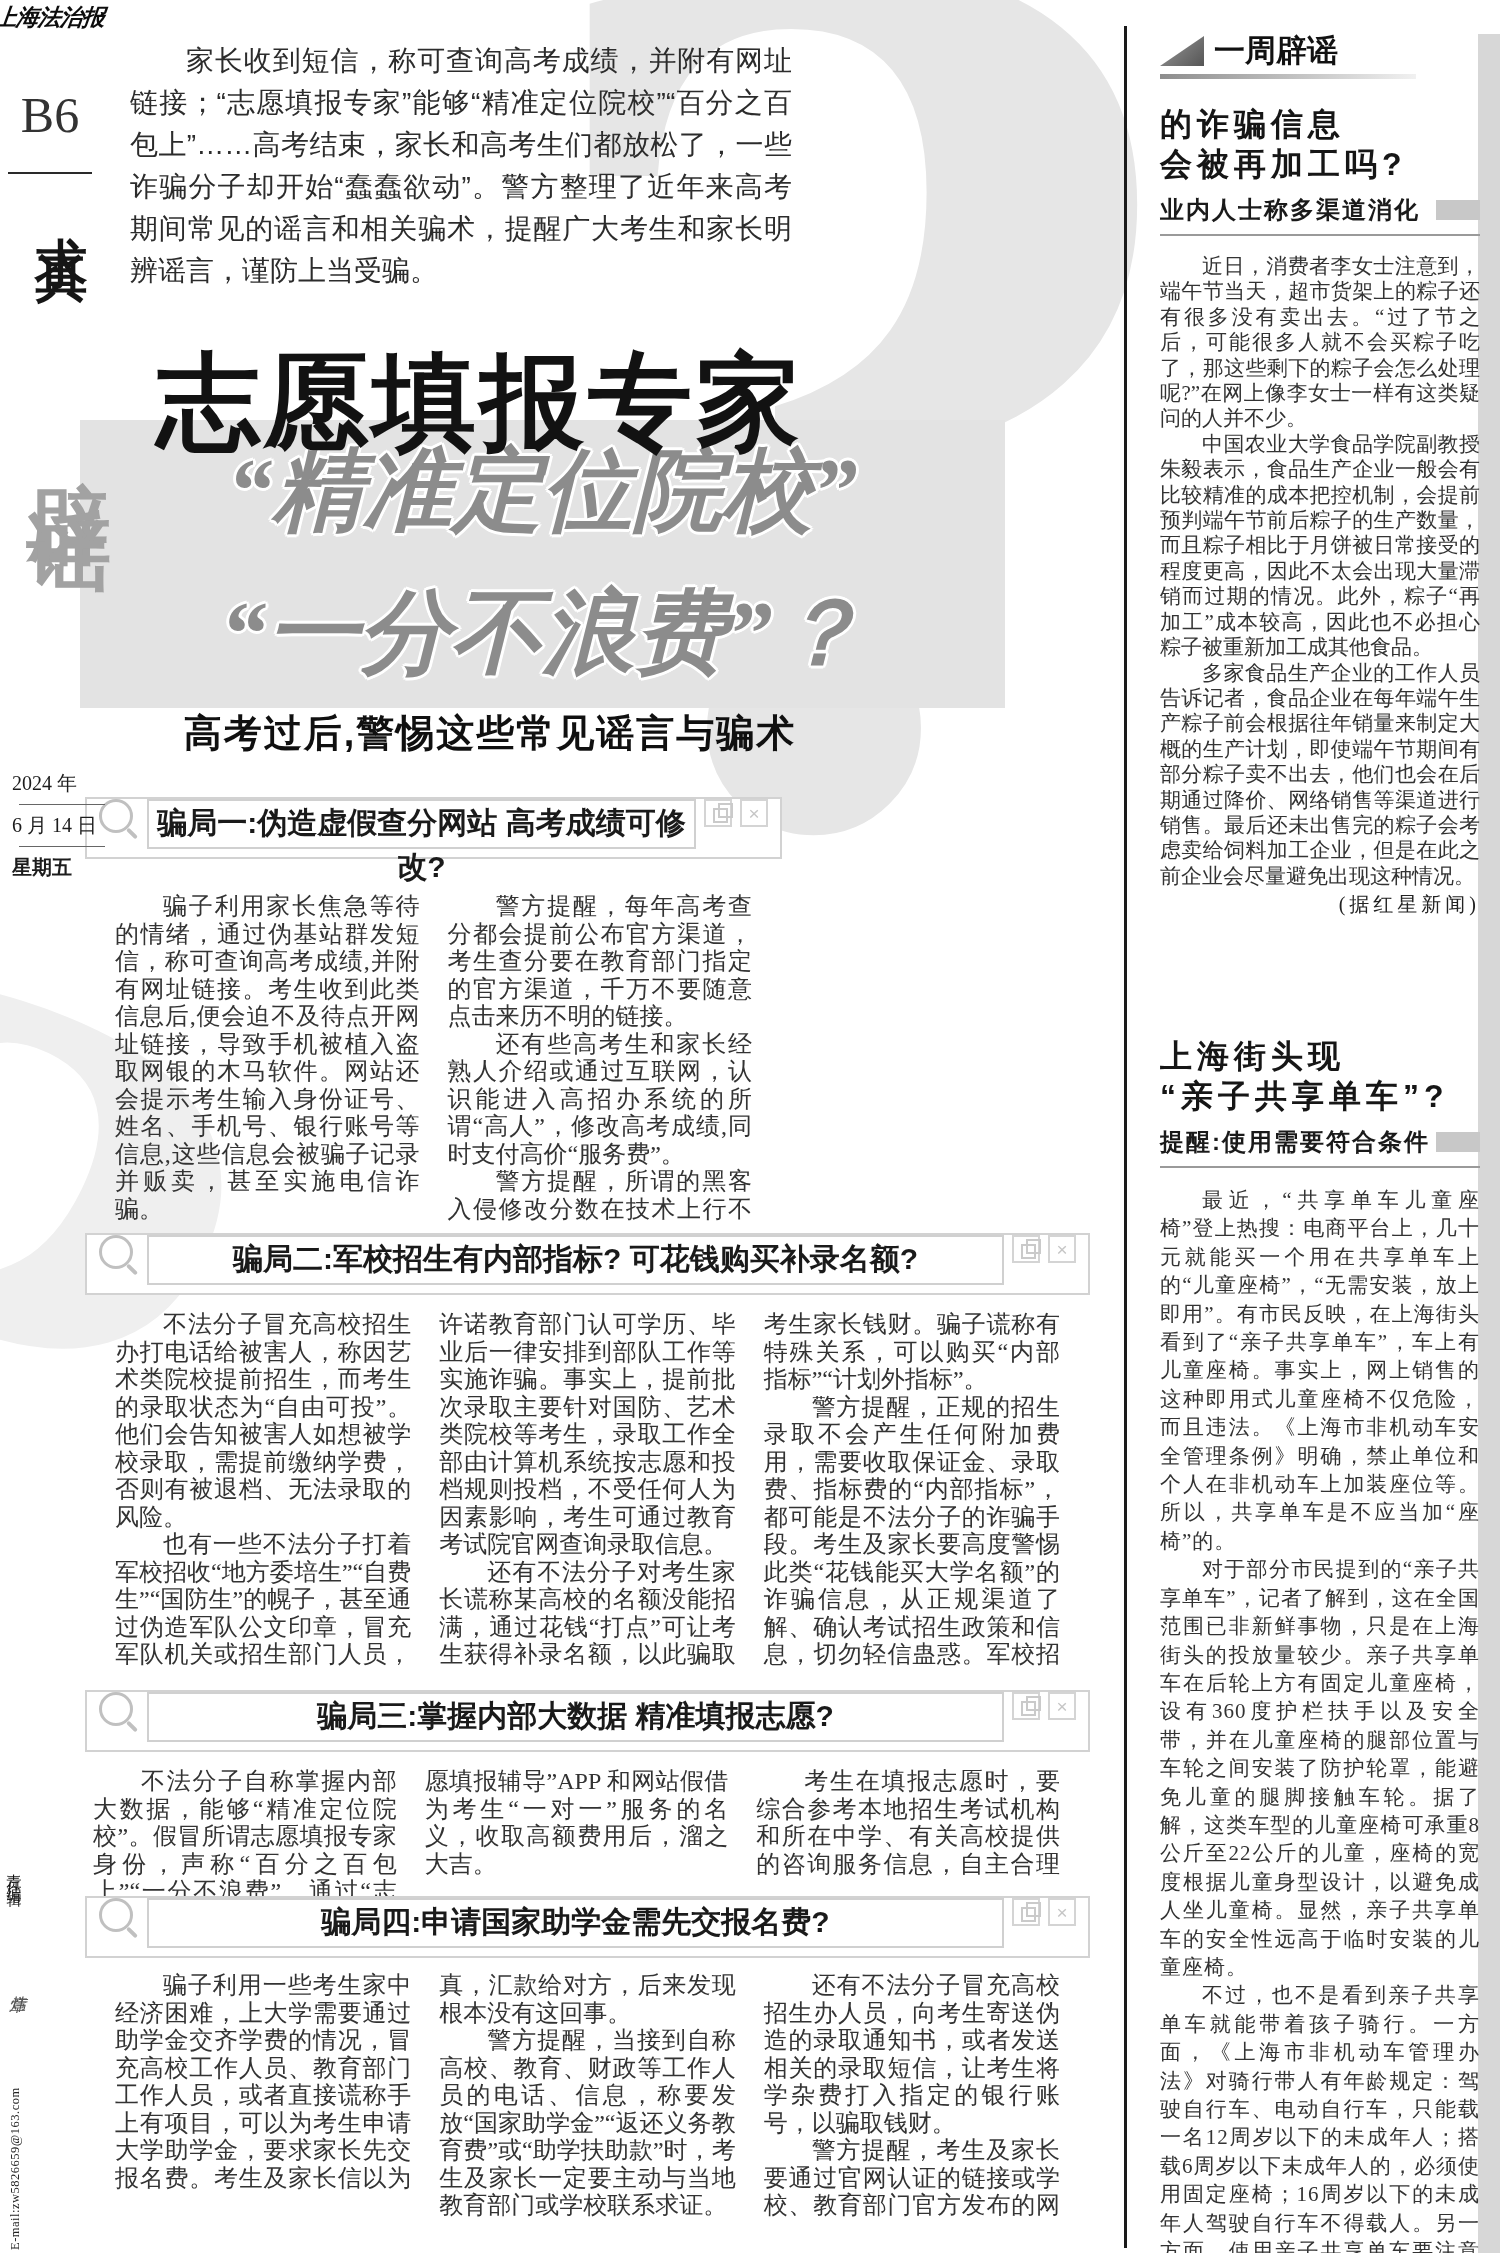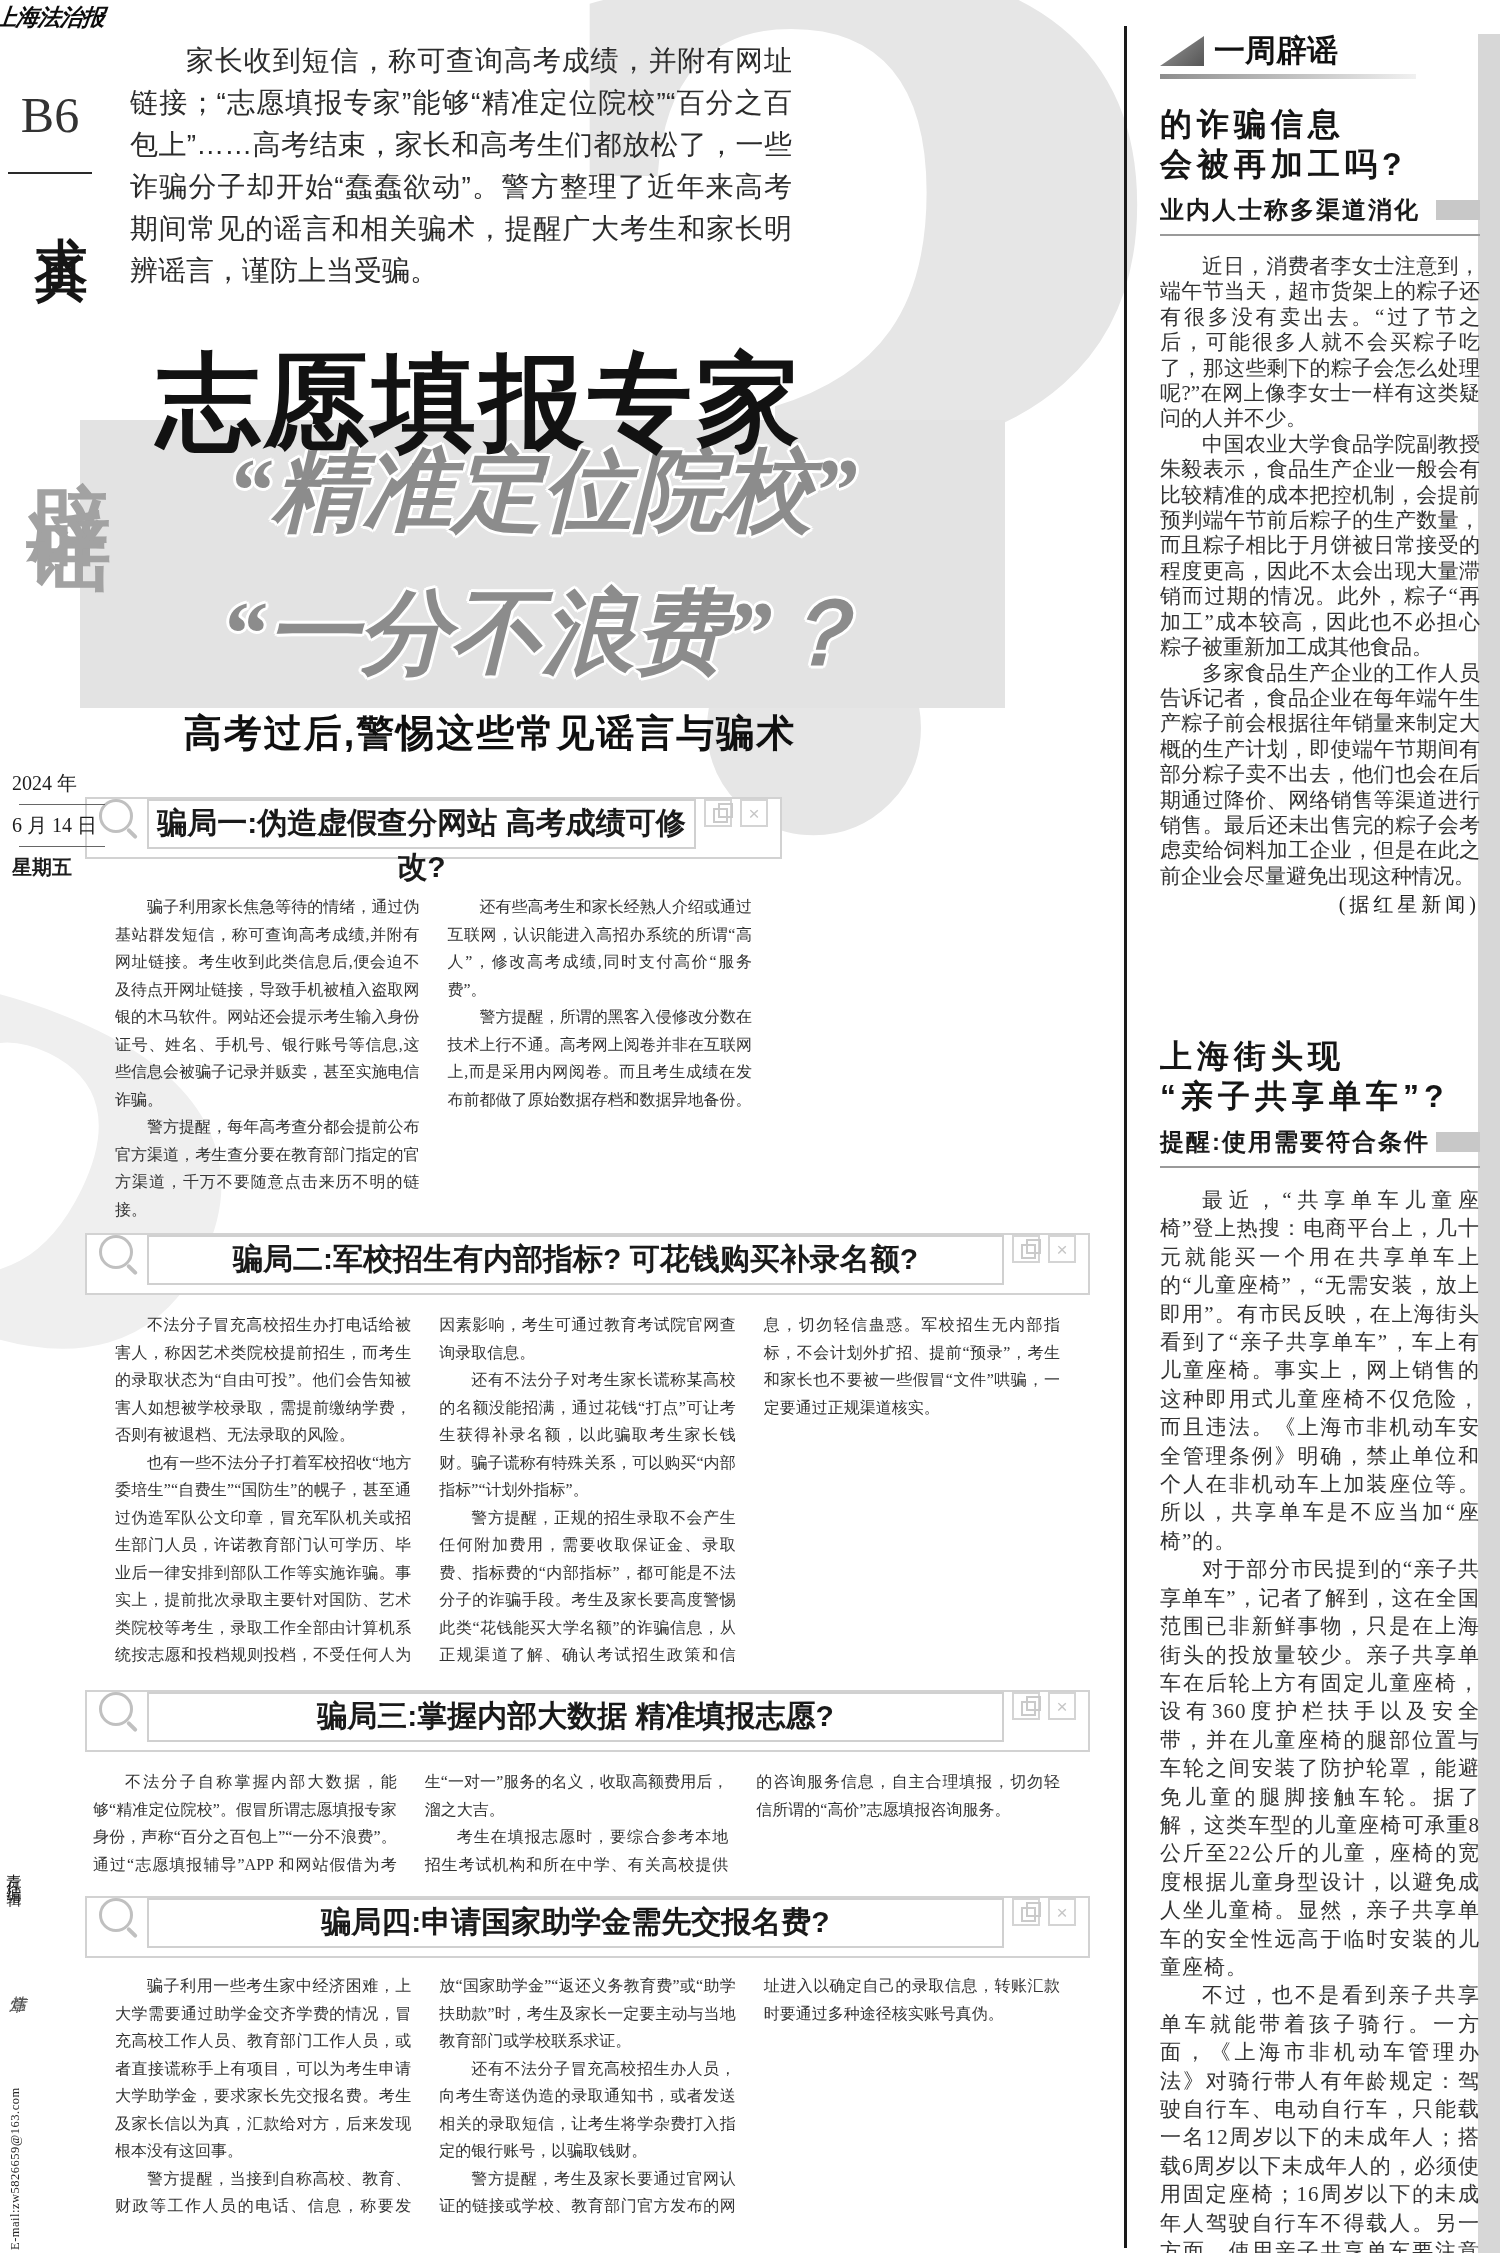--- a/index.html
+++ b/index.html
@@ -50,21 +50,21 @@
         bottom:-10px;transform:rotate(-45deg);border-radius:2px;}
   .scam-title-box{flex:1;border:2px solid #d0d0d0;height:46px;line-height:44px;text-align:center;
         font-family:"Liberation Sans",sans-serif;font-weight:bold;font-size:30px;color:#1a1a1a;background:#fff;}
   .win-btn{flex:none;width:28px;height:28px;border:2px solid #d4d4d4;margin-left:8px;display:flex;
         align-items:center;justify-content:center;box-sizing:border-box;background:#fff;}
   .restore{position:relative;width:11px;height:11px;border:2px solid #cacaca;background:#fff;
         margin-top:5px;margin-right:-4px;}
   .restore::before{content:"";position:absolute;left:3px;top:-7px;width:11px;height:11px;
         border:2px solid #cacaca;}
   .closeg{font-size:19px;color:#c6c6c6;font-family:"Liberation Sans",sans-serif;line-height:1;}
-  .scam-body{margin:0 30px;text-align:justify;font-size:16px;line-height:27.5px;color:#333;
+  .scam-body{margin:0 30px;text-align:justify;font-size:24px;line-height:27.5px;color:#333;
         column-gap:28px;column-fill:auto;overflow:hidden;}
   .scam-body p{margin:0;text-indent:2em;}
   
   #divider{position:absolute;left:1124px;top:26px;width:3px;height:2222px;background:#1a1a1a;z-index:2;}
   #edge{position:absolute;right:0;top:34px;width:22px;height:2219px;background:#d7d7d7;z-index:1;}
   .right{position:absolute;left:1160px;top:0;width:320px;height:2253px;z-index:2;}
   .tab{position:absolute;left:0;top:36px;display:flex;align-items:flex-end;}
   .tab-tri{width:44px;height:30px;background:linear-gradient(135deg,#9a9a9a,#555);
         clip-path:polygon(0 100%,100% 0,100% 100%);margin-right:10px;}
   .tab-label{font-family:"Liberation Sans",sans-serif;font-weight:bold;font-size:31px;color:#111;line-height:30px;}

